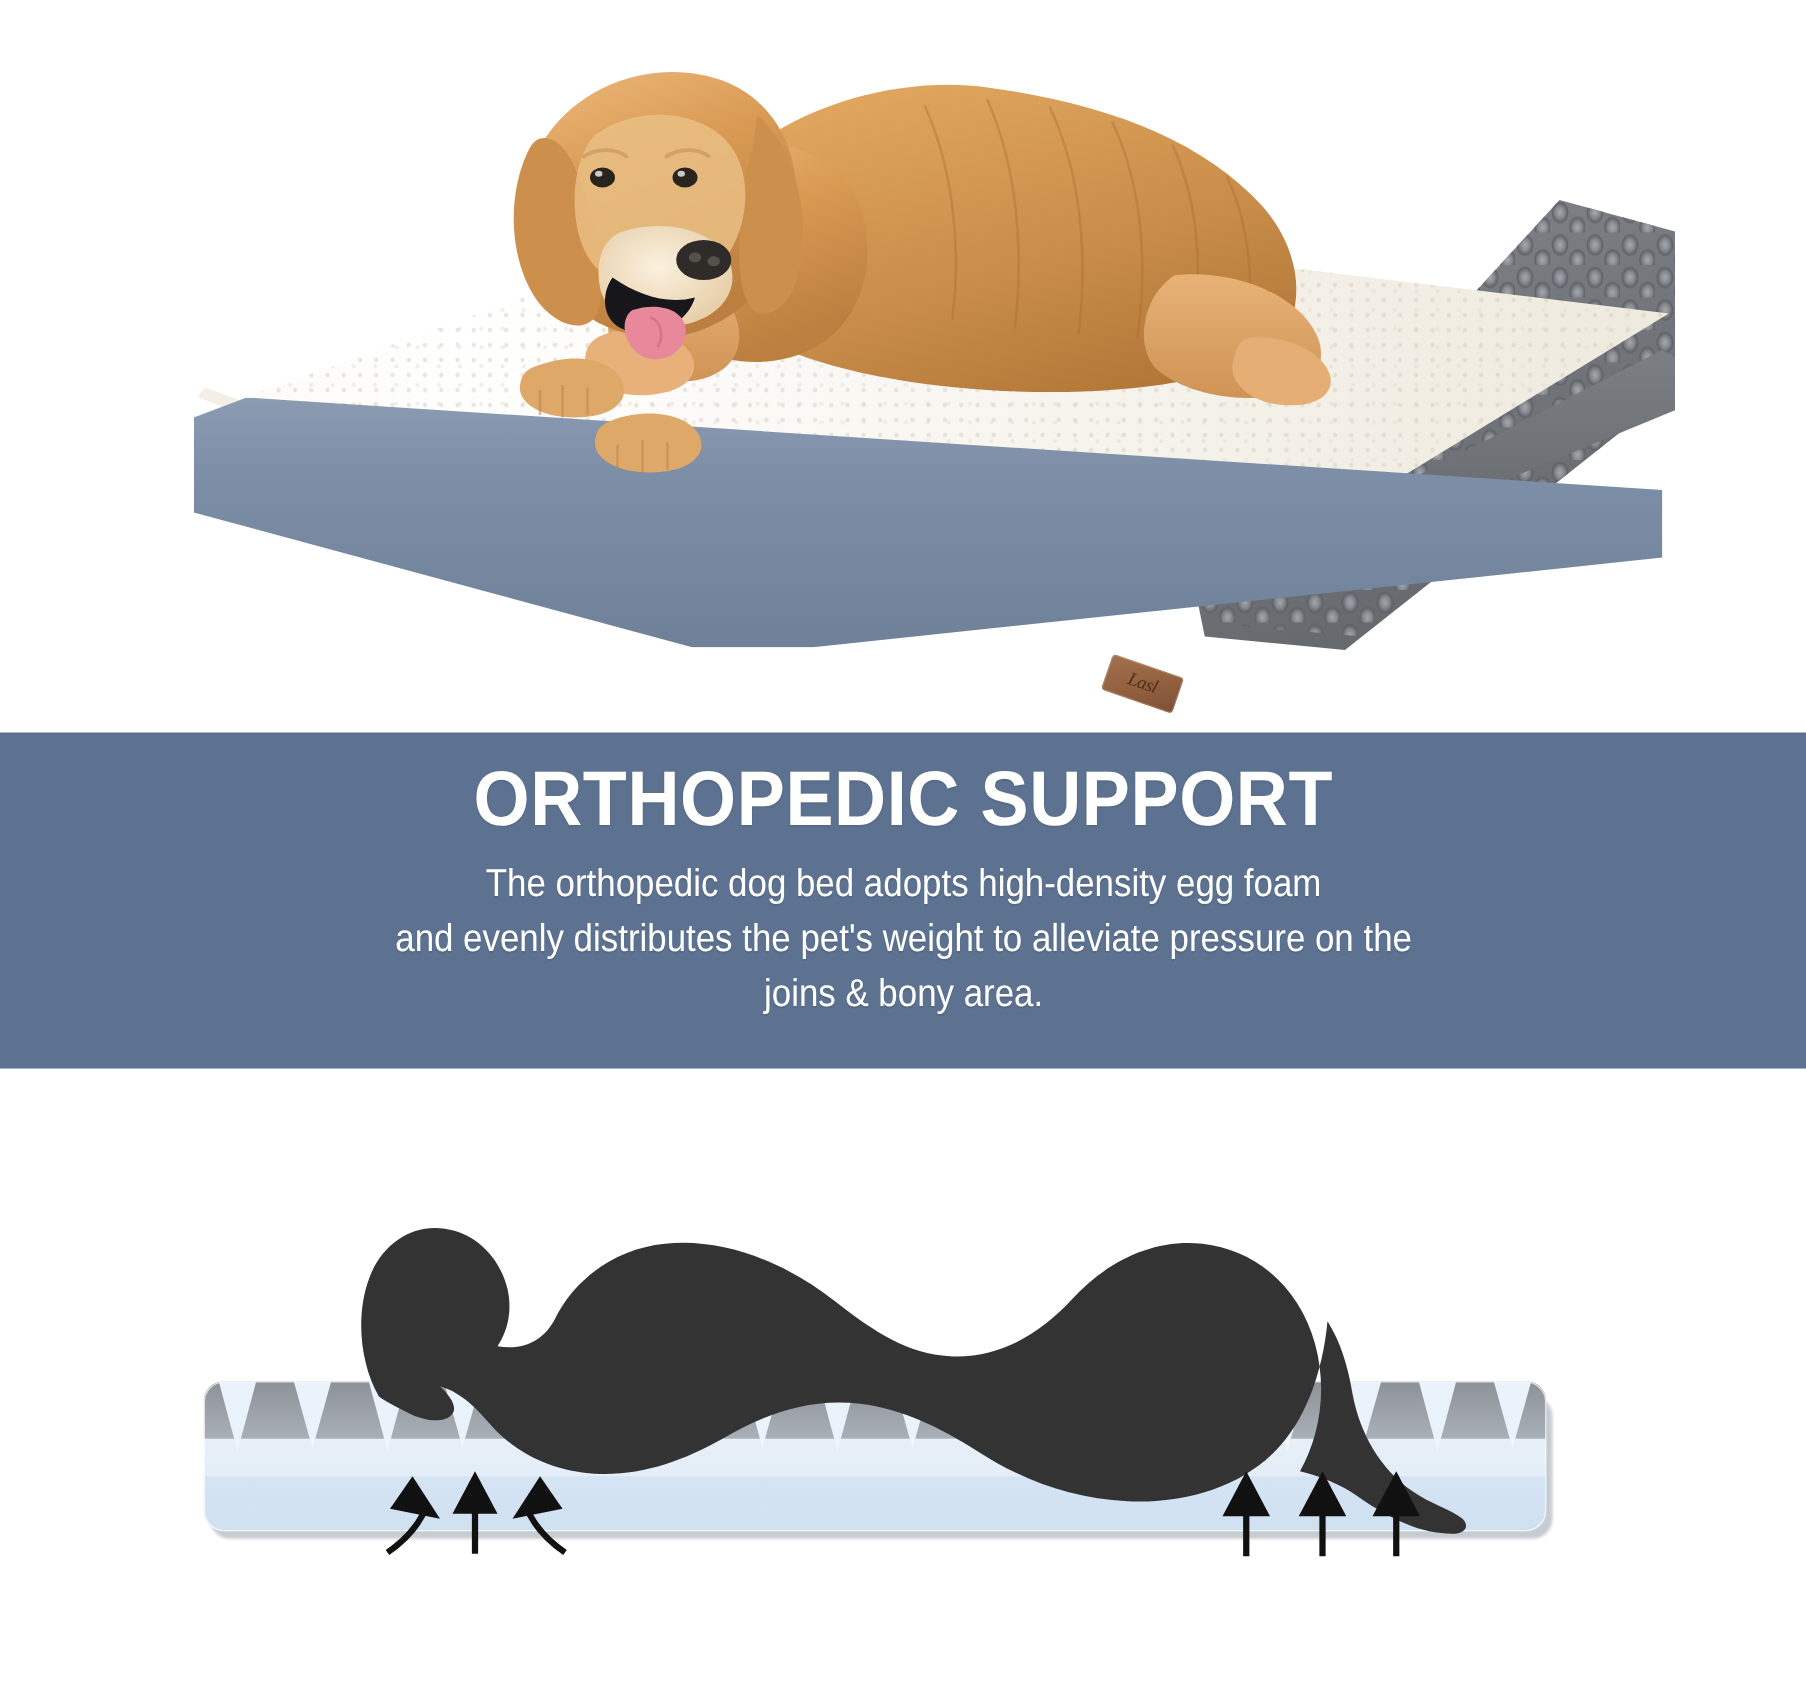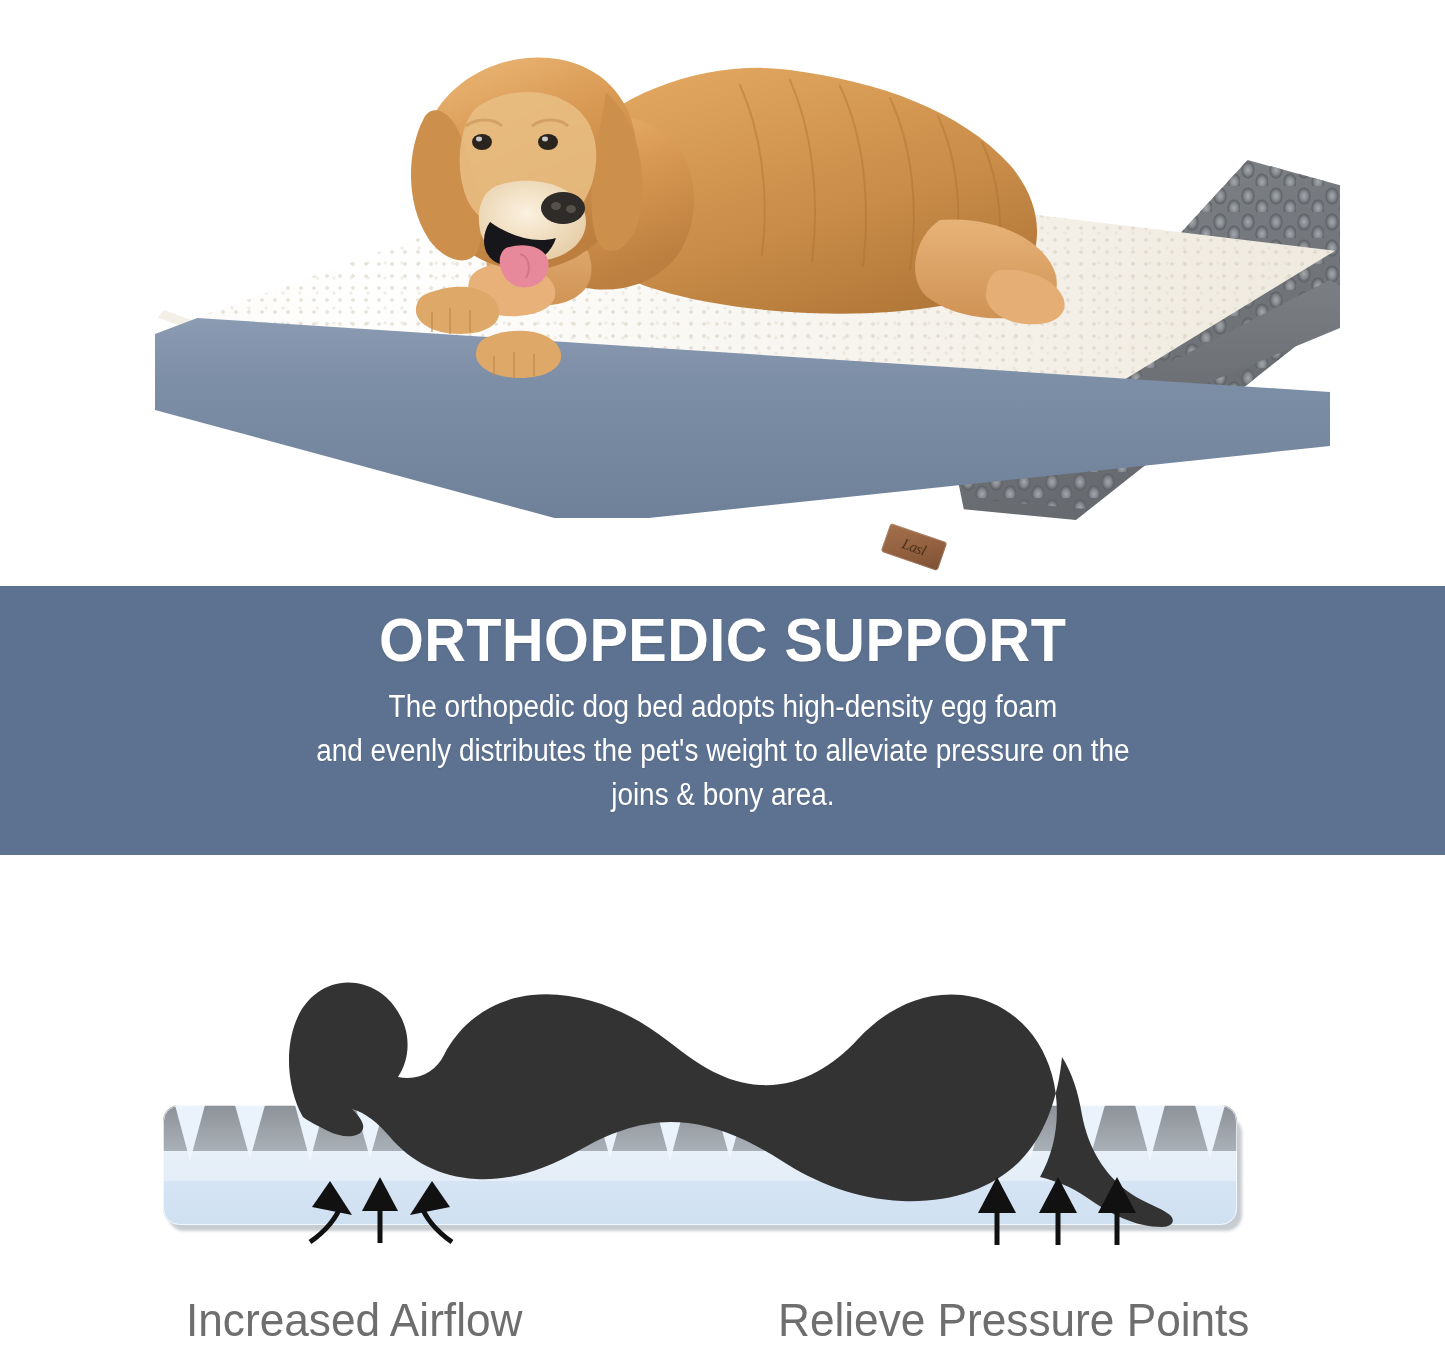--- a/index.html
+++ b/index.html
@@ -432,17 +432,13 @@
       <path d="M997 322 L1016 358 L978 358 Z" stroke="none"></path>
 
       <path d="M1058 390 L1058 350" stroke-width="5" fill="none"></path>
       <path d="M1058 322 L1077 358 L1039 358 Z" stroke="none"></path>
 
       <path d="M1117 390 L1117 350" stroke-width="5" fill="none"></path>
       <path d="M1117 322 L1136 358 L1098 358 Z" stroke="none"></path>
     </g>
   </svg>
 
-  <div class="caption-row">
-    <div class="caption" id="caption-airflow">Increased Airflow</div>
-    <div class="caption" id="caption-pressure">Relieve Pressure Points</div>
-  </div>
 </div>
 
 </body></html>

